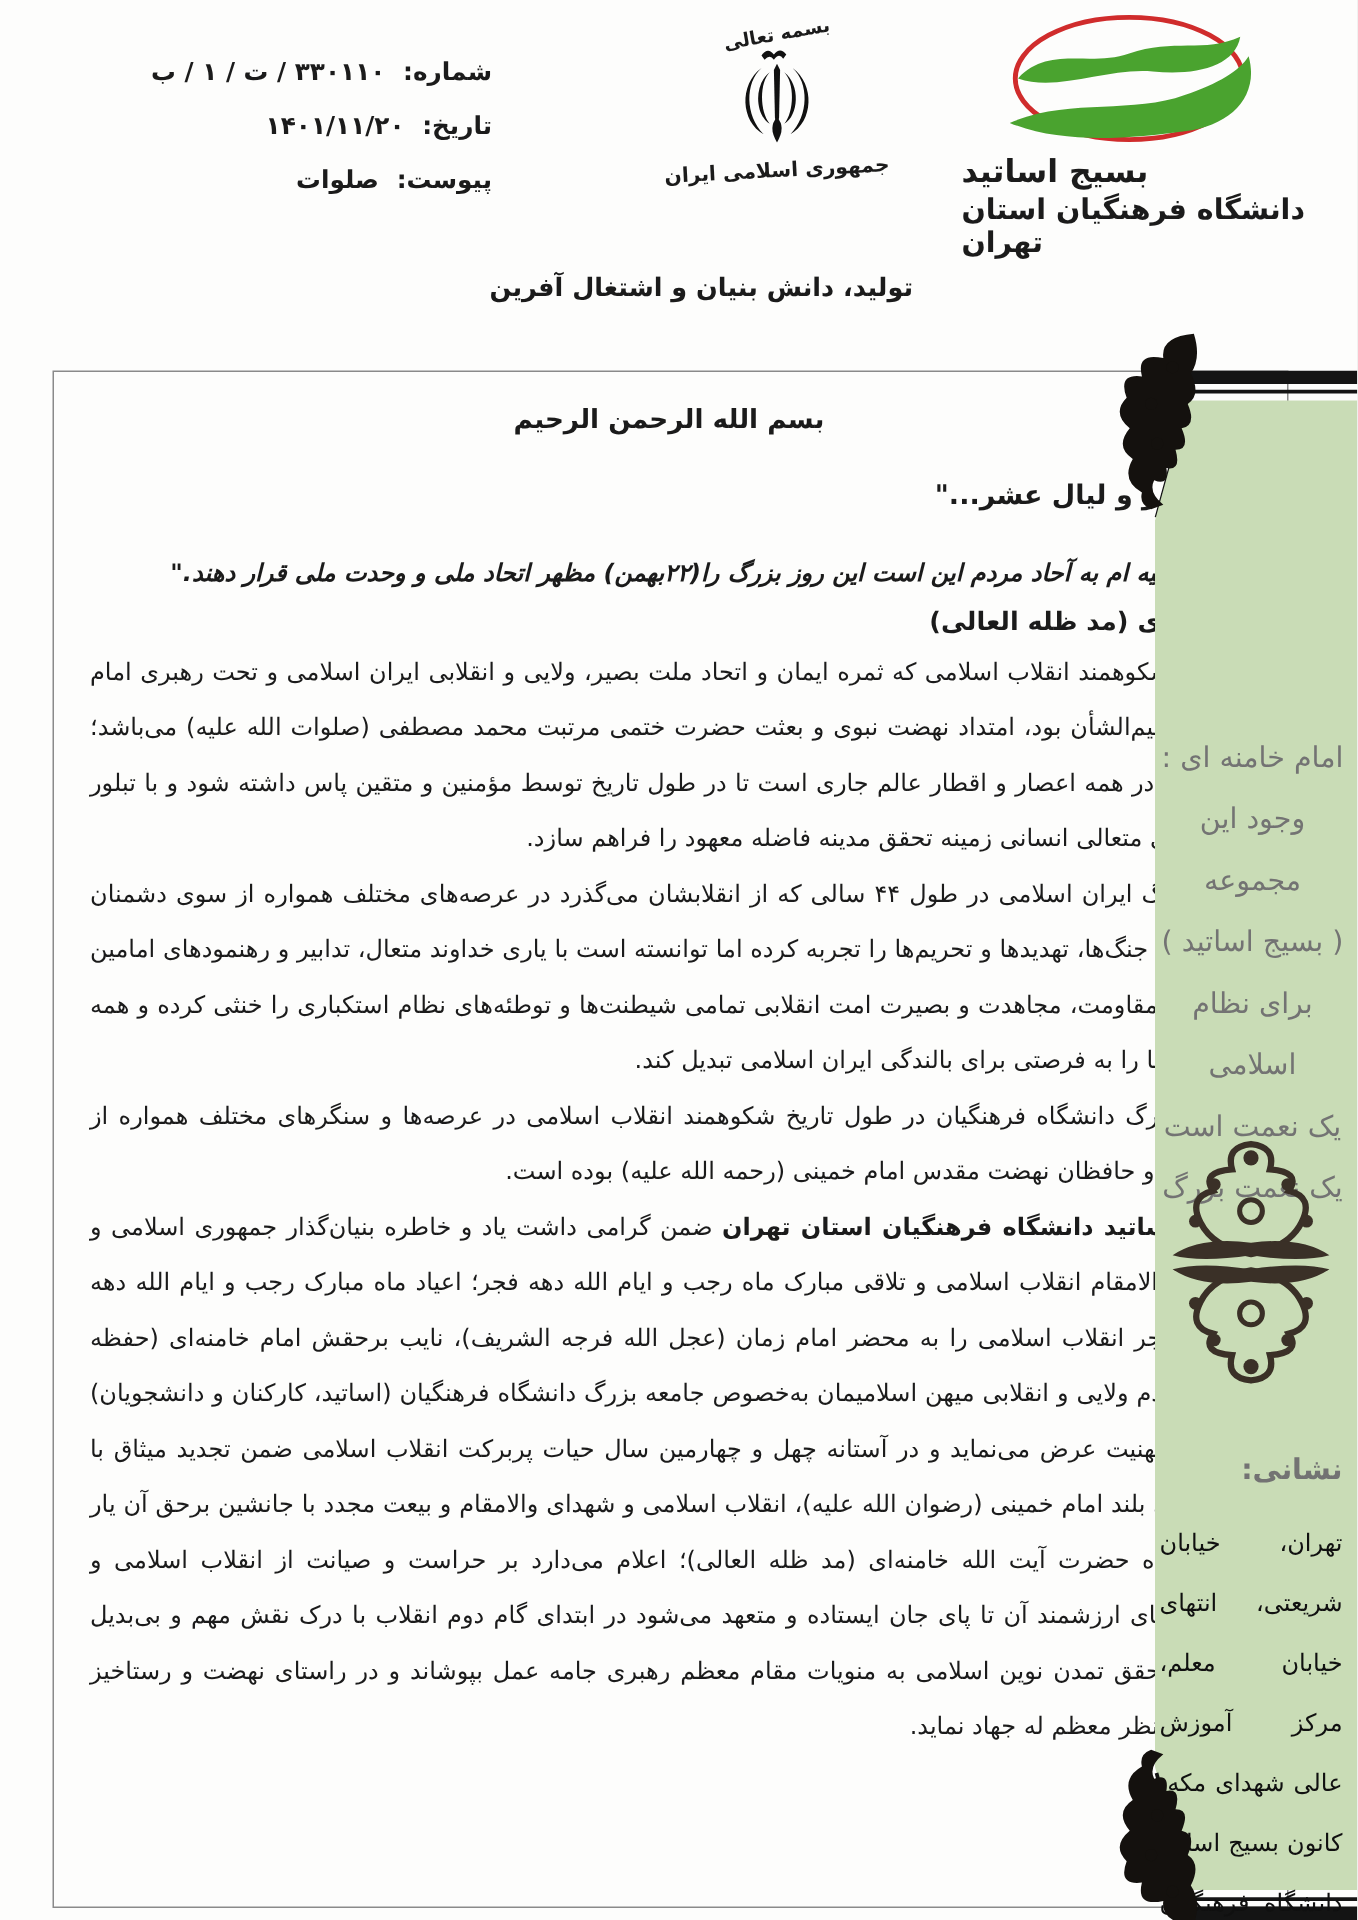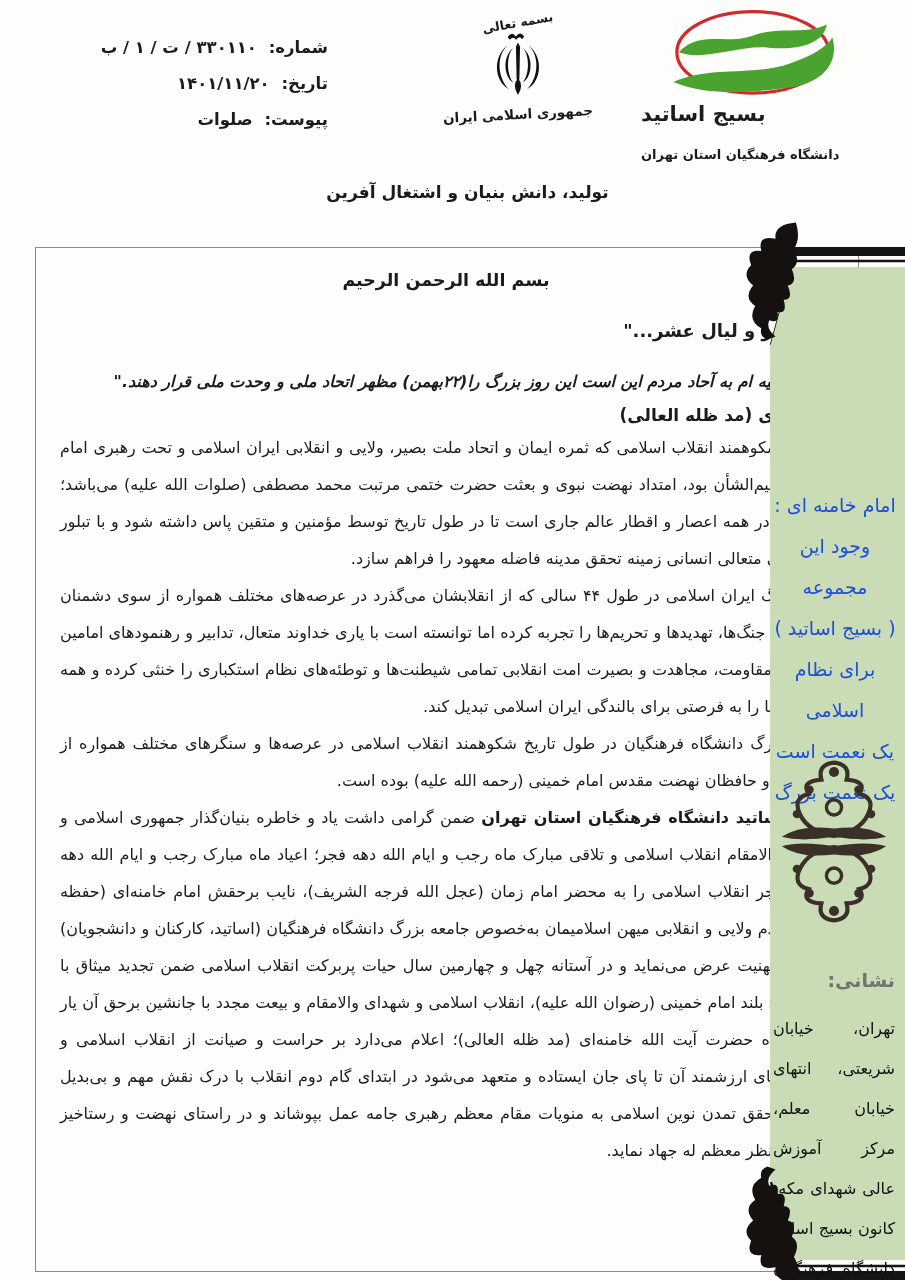--- a/index.html
+++ b/index.html
@@ -10,41 +10,41 @@
   .meta{position:absolute;left:36px;top:38px;width:292px;direction:rtl;text-align:right;}
   .meta-row{margin-bottom:17px;font-weight:700;font-size:16.5px;white-space:nowrap;}
   .meta-row .lbl{margin-left:6px;}
 
   .emblem-col{position:absolute;left:428px;top:12px;width:180px;text-align:center;}
   .besmeh{display:inline-block;font-size:12.5px;font-weight:700;transform:rotate(-10deg);}
   .emblem-caption{font-size:13.5px;font-weight:700;margin-top:1px;transform:rotate(-3deg);}
 
   .logo{position:absolute;right:14px;top:6px;width:250px;text-align:left;direction:rtl;}
   .logo-line1{font-size:21px;font-weight:700;margin-top:-8px;}
-  .logo-line2{font-size:13px;font-weight:600;margin-top:21px;}
+  .logo-line2{font-size:19px;font-weight:600;margin-top:3px;}
 
   .slogan{position:absolute;left:295px;top:182px;width:345px;text-align:center;
           font-weight:700;font-size:17px;direction:rtl;}
 
   
   .letter{position:absolute;left:35px;top:247px;width:824px;height:1025px;
           border:1.5px solid #8a8a8a;box-sizing:border-box;direction:rtl;
           padding:16px 26px 10px 24px;overflow:hidden;}
   .bismillah{text-align:center;font-weight:700;font-size:17.5px;margin:6px 0 0;}
   .verse{font-weight:700;font-size:18px;margin:30px 0 0;}
   .quote{font-weight:700;font-style:italic;font-size:16px;margin:24px 0 0;text-align:justify;line-height:34px;}
   .attribution{font-weight:700;font-size:17px;margin:6px 0 4px;}
   p.body{margin:0;font-size:16px;line-height:37px;text-align:justify;}
   .lead{font-weight:700;}
 
   
   .sidebar{position:absolute;right:0;top:247px;width:160px;height:1033px;direction:rtl;}
   .sb-decor{position:absolute;inset:0;z-index:1;}
   .sb-quote{position:absolute;top:238px;right:0;width:140px;text-align:center;
-            font-size:19px;line-height:41px;color:#1d4ed8;z-index:2;}
+            font-size:19px;line-height:41px;color:#737373;z-index:2;}
   .sb-damask{position:absolute;top:492px;right:12px;width:118px;z-index:2;}
   .sb-address-label{position:absolute;top:722px;right:10px;width:122px;text-align:right;
                     font-weight:700;font-size:19px;z-index:2;color:#737373;}
   .sb-address{position:absolute;top:762px;right:10px;width:122px;text-align:justify;
               font-size:16px;line-height:40px;z-index:2;color:#101010;}
   .flourish-top{position:absolute;top:222px;right:104px;width:56px;height:118px;z-index:3;}
   .flourish-bottom{position:absolute;top:1166px;right:104px;width:56px;height:118px;z-index:3;transform:scaleY(-1);}
 </style>
 </head>
 <body>

